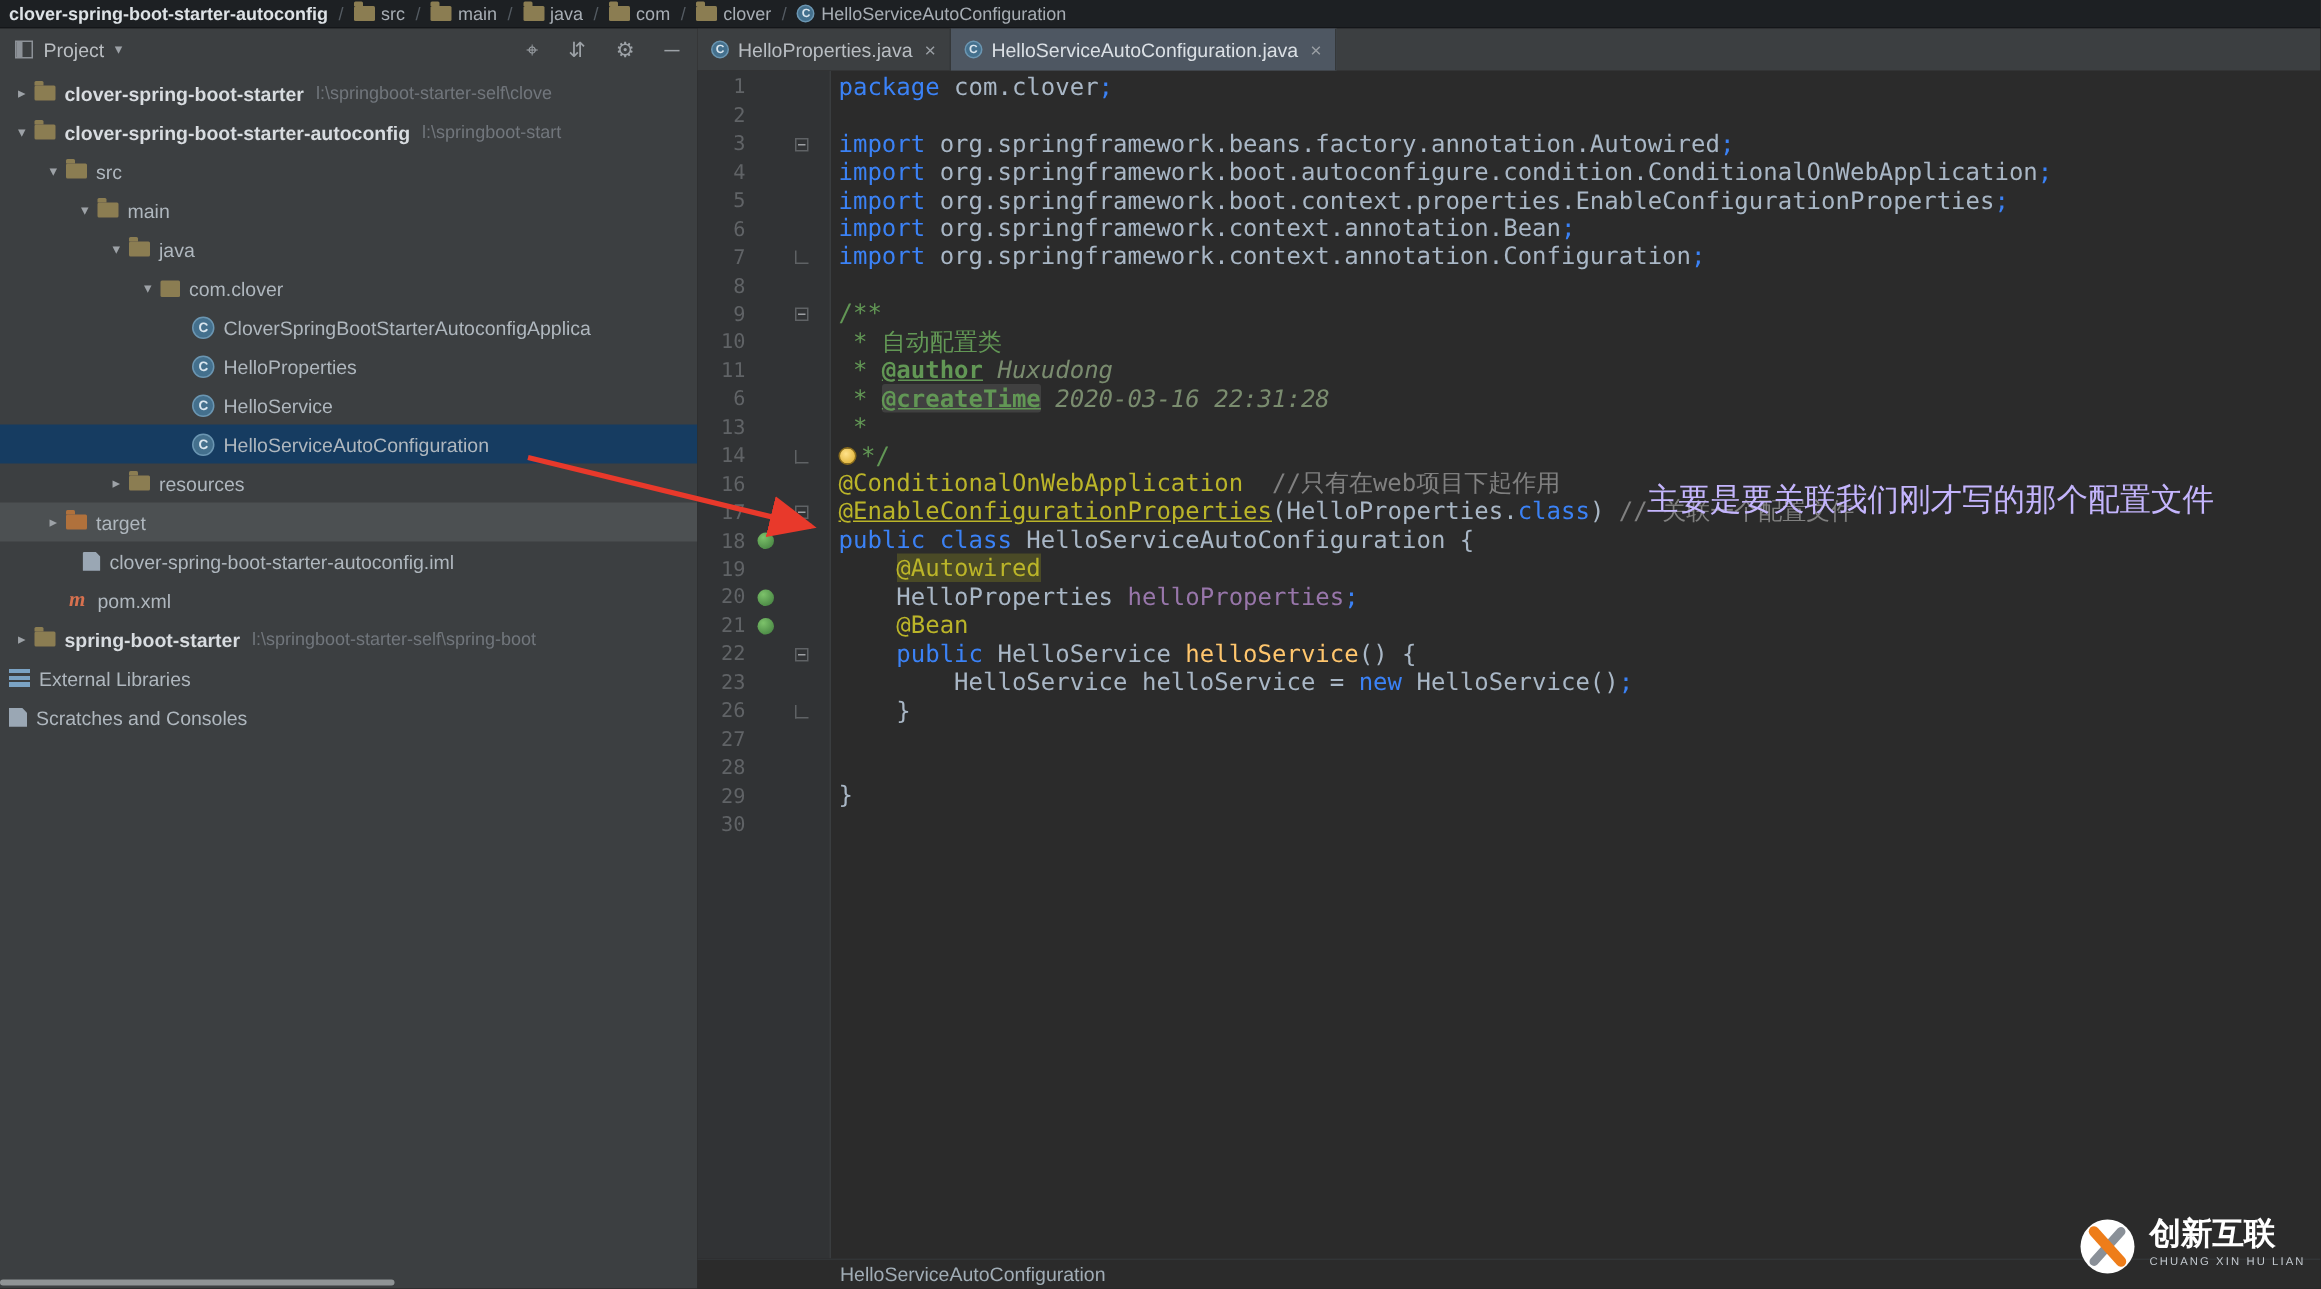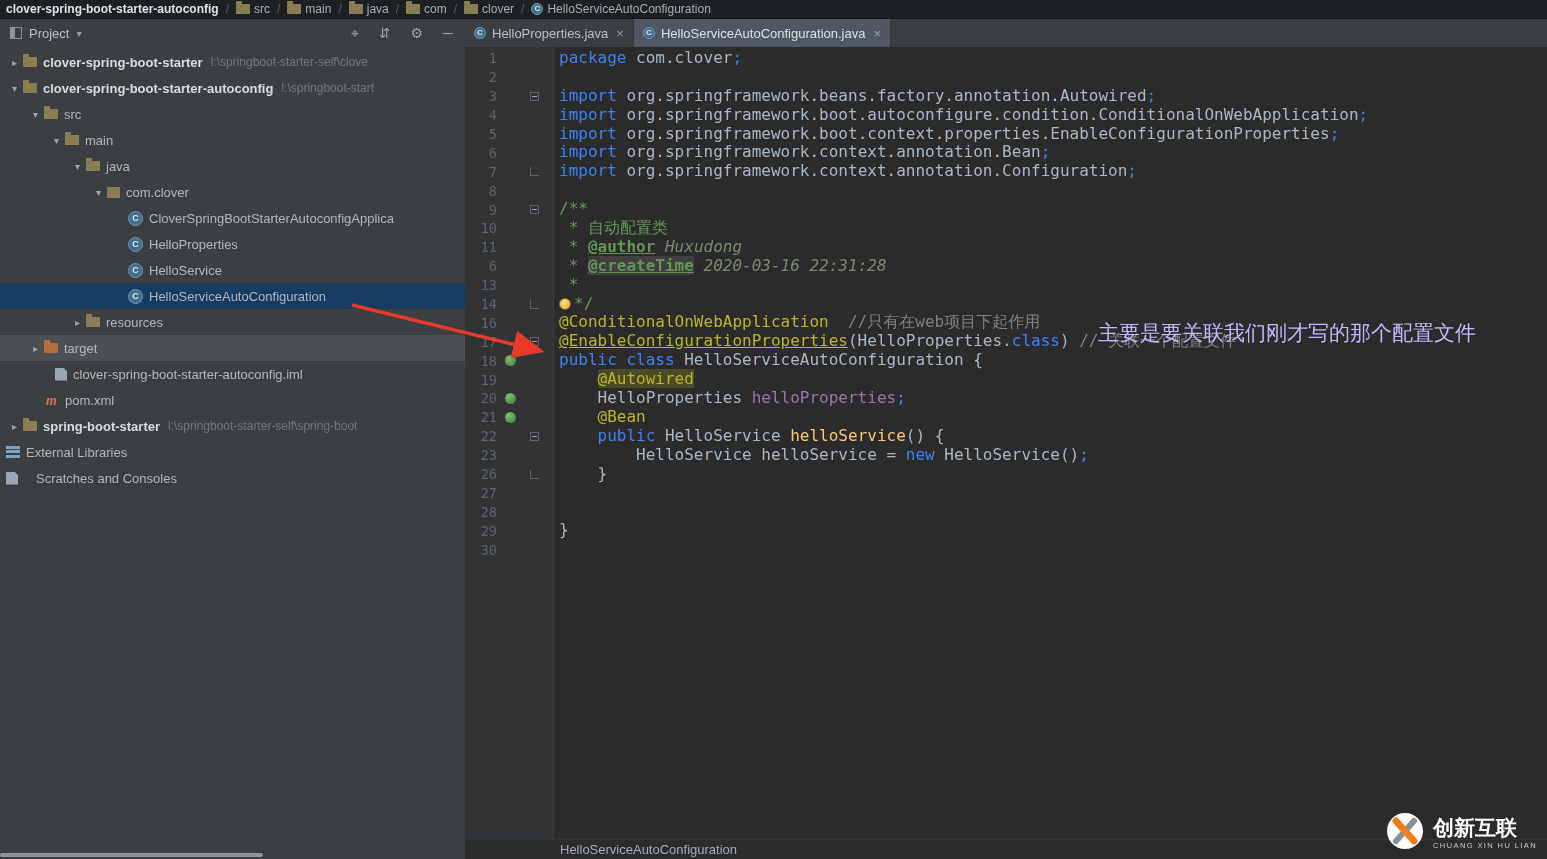--- a/index.html
+++ b/index.html
@@ -80,21 +80,21 @@
 .hlt{background:#404040;border-radius:2px}
 
 
 .bottombar{height:20px;background:#2b2b2b;border-top:1px solid #323537;display:flex;align-items:center;padding-left:95px;color:#a1adb6;font-size:13px;flex:none}
 
 
 .overlay{position:absolute;inset:0;pointer-events:none;z-index:39}
 .rednote{position:absolute;left:1098px;top:319px;color:#c4b5fd;font-size:21px;font-family:"Liberation Serif",serif;z-index:40;white-space:nowrap}
 
 
-.watermark{position:absolute;right:10px;bottom:9px;display:flex;align-items:flex-end;gap:9px;z-index:45}
+.watermark{position:absolute;right:10px;bottom:9px;display:flex;align-items:flex-start;gap:9px;z-index:45}
 .wm-name{font-size:21px;font-weight:bold;color:#ffffff;line-height:1.05}
 .wm-sub{font-size:7.5px;color:#c3c9cf;letter-spacing:1.4px;margin-top:2px}
 </style>
 </head>
 <body>
 
 <div class="app">
 
   <div class="topbar" id="topbar">
       <span class="crumb bold">
@@ -216,21 +216,21 @@
         <div class="trow" style="padding-left: 6px;">
           <span class="chev">▸</span>
           <span class="ic-folder"></span>
           <span class="tlabel bold">spring-boot-starter</span>
           <span class="tpath">l:\springboot-starter-self\spring-boot</span>
         </div>
         <div class="trow" style="padding-left: 6px; text-align: right;">
           <span class="ic-lib"></span>
           <span class="tlabel">External Libraries</span>
         </div>
-        <div class="trow" style="padding-left: 6px; gap: 12px;">
+        <div class="trow" style="padding-left: 6px;">
           <span class="ic-scratch"></span>
           <span class="tlabel">Scratches and Consoles</span>
         </div>
       </div>
     <div class="panel-hscroll"></div>
   </aside>
 
   <section class="editor-col">
     <div class="tabbar" id="tabbar">
         <div class="tab">

